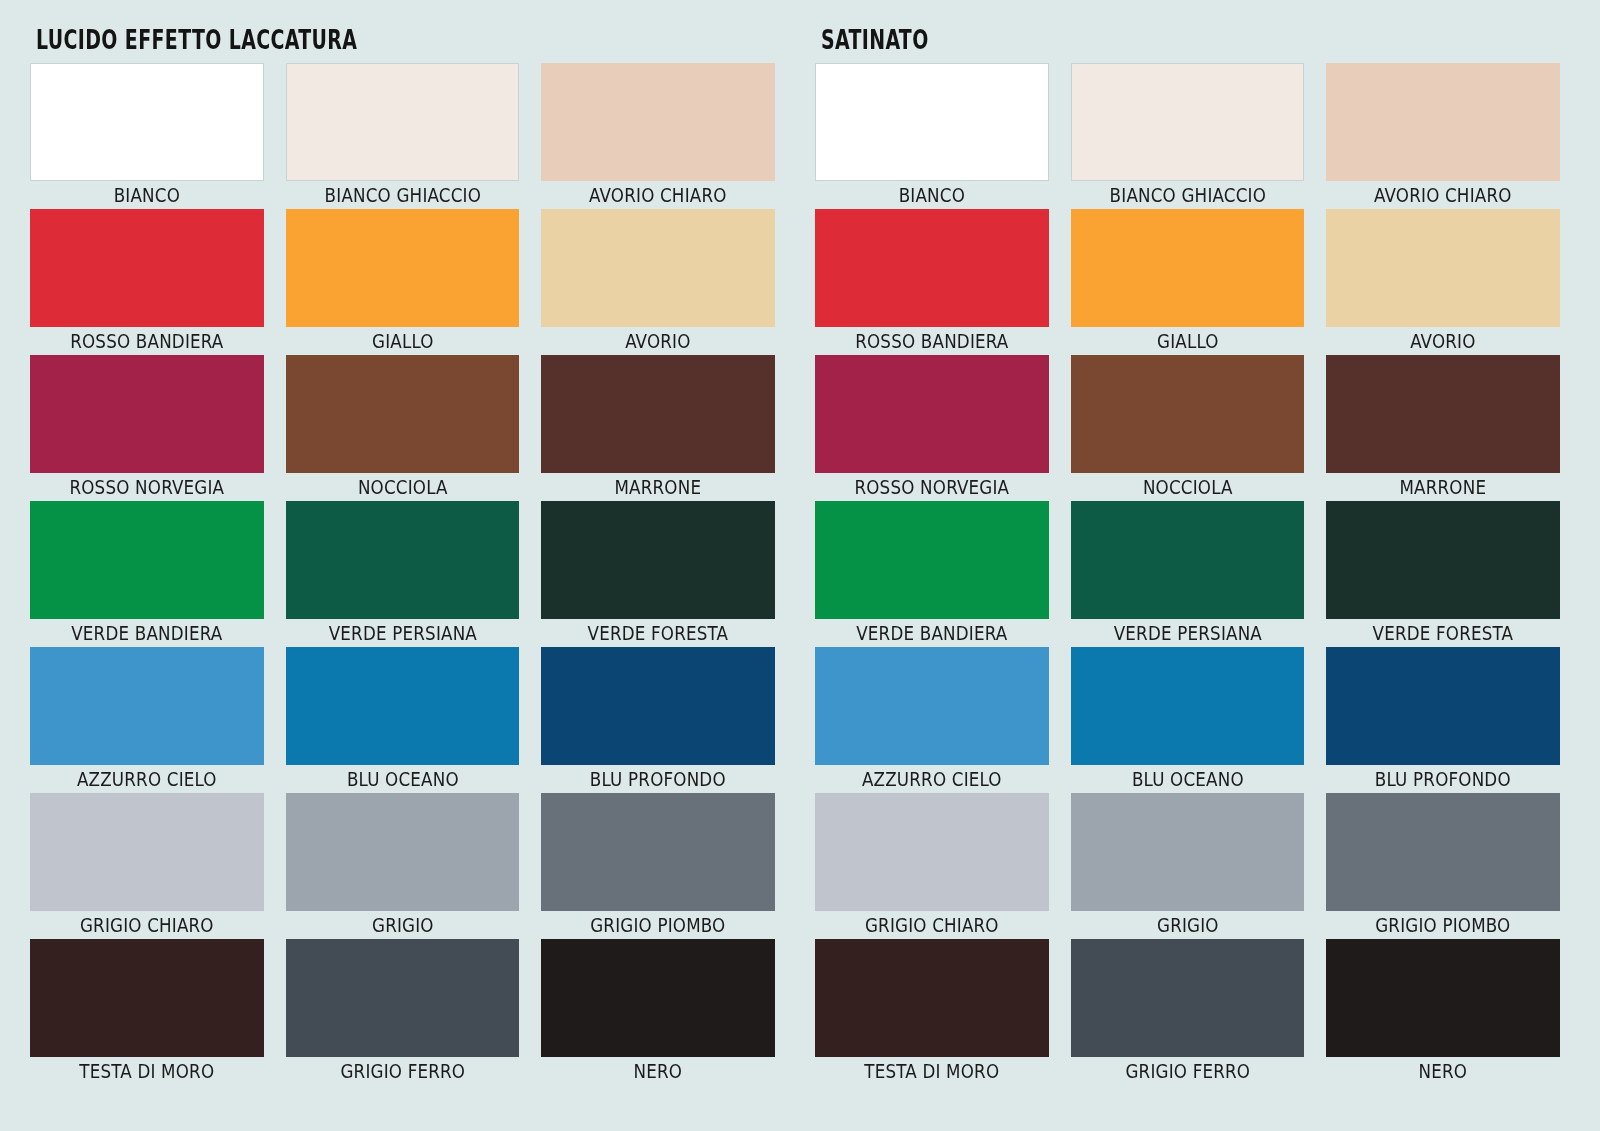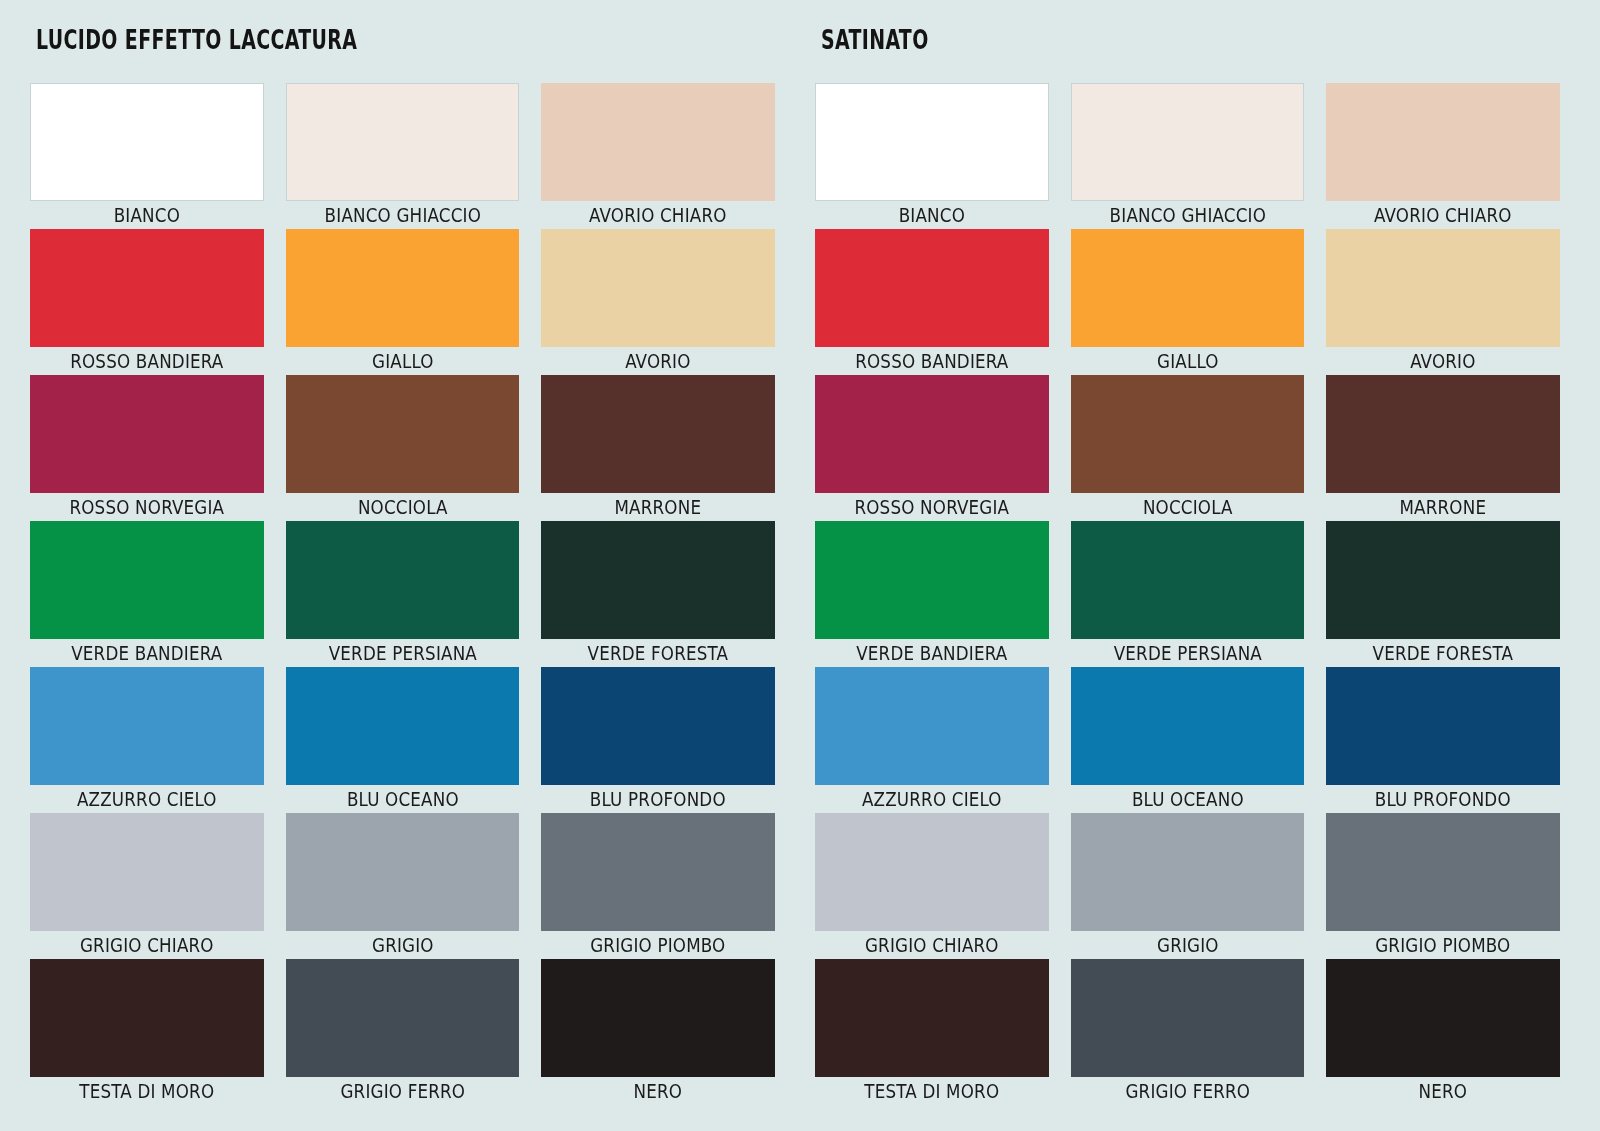--- a/index.html
+++ b/index.html
@@ -43,21 +43,20 @@
     transform-origin: left center;
     white-space: nowrap;
   }
 
   .grid {
     display: grid;
     grid-template-columns: repeat(3, 1fr);
     grid-auto-rows: 146px;
     column-gap: 22px;
     row-gap: 0px;
-    margin-top: 20px;
   }
 
   .cell {
     display: flex;
     flex-direction: column;
     align-items: stretch;
     justify-content: flex-start;
     height: 146px;
   }
 

